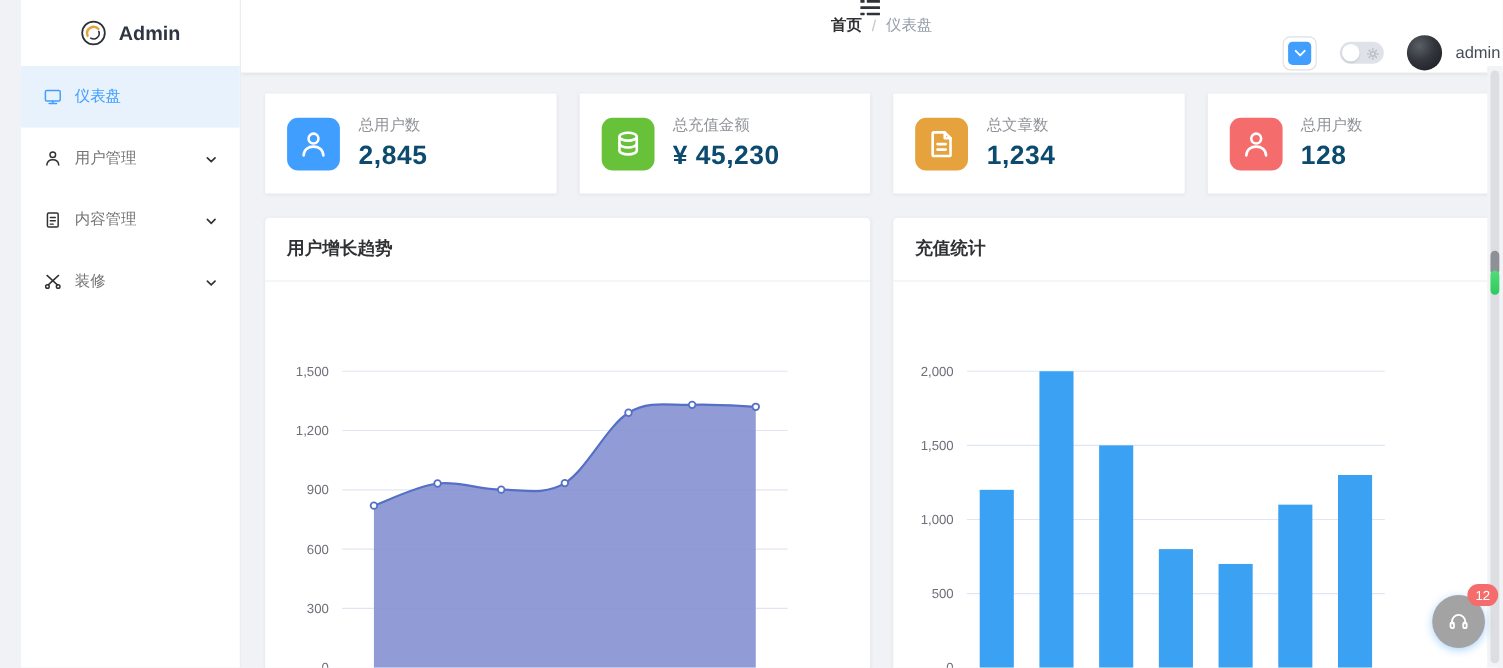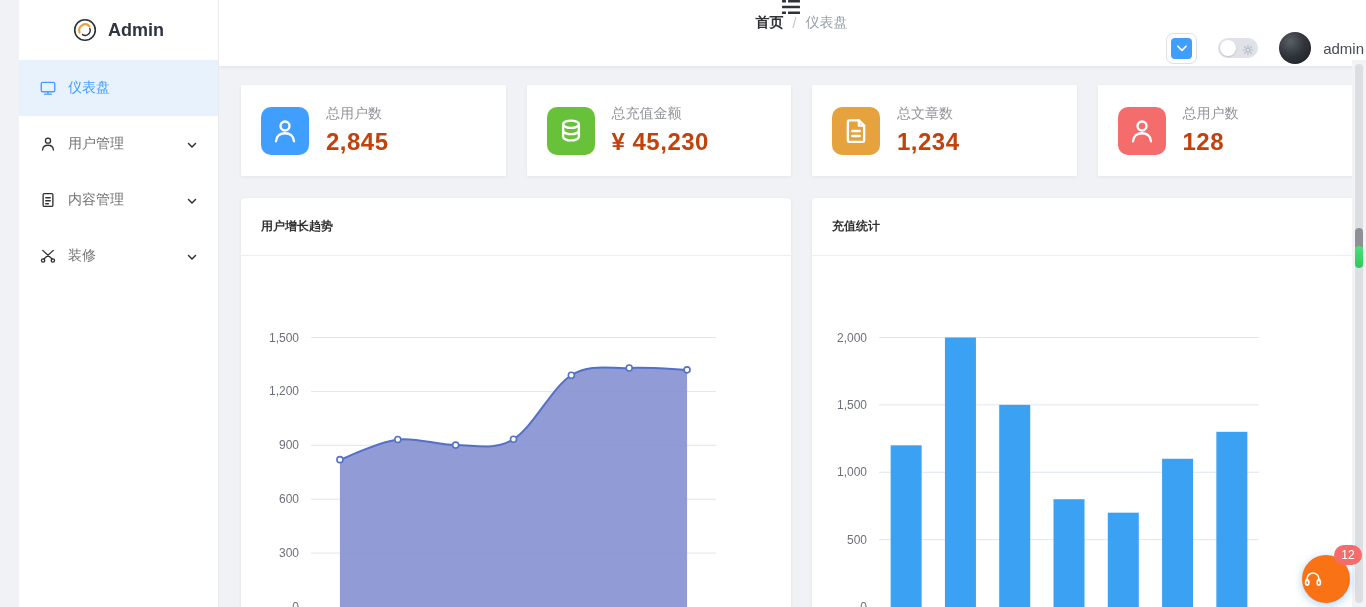--- a/index.html
+++ b/index.html
@@ -44,35 +44,35 @@
   .username { font-size:15px; color:#454c55; margin-left:-9px; cursor:pointer; }
 
   
   .content { flex:1; padding:19px 22px; overflow:hidden; }
   .stats-row { display:grid; grid-template-columns:repeat(4,1fr); gap:21px; margin-bottom:22px; }
   .stat-card { background:#fff; border-radius:1px; height:91px; padding:0 20px;
     display:flex; align-items:center; gap:17px; box-shadow:0 1px 4px rgba(0,0,0,.06); }
   .stat-icon { width:48px; height:48px; border-radius:10px; display:flex;
     align-items:center; justify-content:center; }
   .stat-label { font-size:14px; color:#909399; margin-bottom:5px; }
-  .stat-value { font-size:24px; font-weight:bold; color:#c2410c; letter-spacing:.5px; }
+  .stat-value { font-size:24px; font-weight:bold; color:#0c4a6e; letter-spacing:.5px; }
 
   .charts-row { display:grid; grid-template-columns:1fr 1fr; gap:21px; }
   .chart-card { background:#fff; border-radius:4px; height:470px;
     box-shadow:0 1px 4px rgba(0,0,0,.06); }
   .chart-head { height:58px; display:flex; align-items:center; padding:0 20px;
     border-bottom:1px solid #ebeef5; }
-  .chart-title { font-size:12px; font-weight:bold; color:#303133; }
+  .chart-title { font-size:16px; font-weight:bold; color:#303133; }
   .chart-body { position:relative; }
   .chart-body svg { display:block; }
   svg text.tick { font-family:"Liberation Sans","DejaVu Sans",sans-serif; font-size:12px; fill:#6e7079; }
 
   
-  .float-btn { position:absolute; right:16px; bottom:4px; width:48px; height:48px; border-radius:50%;
-    background:#f97316; display:flex; align-items:center; justify-content:flex-start;
+  .float-btn { position:absolute; right:16px; bottom:18px; width:48px; height:48px; border-radius:50%;
+    background:#a3a3a3; display:flex; align-items:center; justify-content:center;
     box-shadow:0 2px 8px rgba(64,158,255,.45); cursor:pointer; z-index:20; }
   .float-badge { position:absolute; top:-10px; right:-12px; min-width:28px; height:20px; border-radius:10px;
     background:#f56c6c; color:#fff; font-size:12px; display:flex; align-items:center;
     justify-content:center; padding:0 7px; }
 
   
   .scroll-gutter { position:absolute; right:0; top:60px; width:14px; height:547px; background:#f2f3f5; z-index:10; }
   .scroll-track { position:absolute; right:3px; top:4px; width:8px; height:539px;
     background:#dcdee1; border-radius:4px; cursor:pointer; }
   .scroll-thumb-gray { position:absolute; right:3px; top:168px; width:8px; height:22px;

